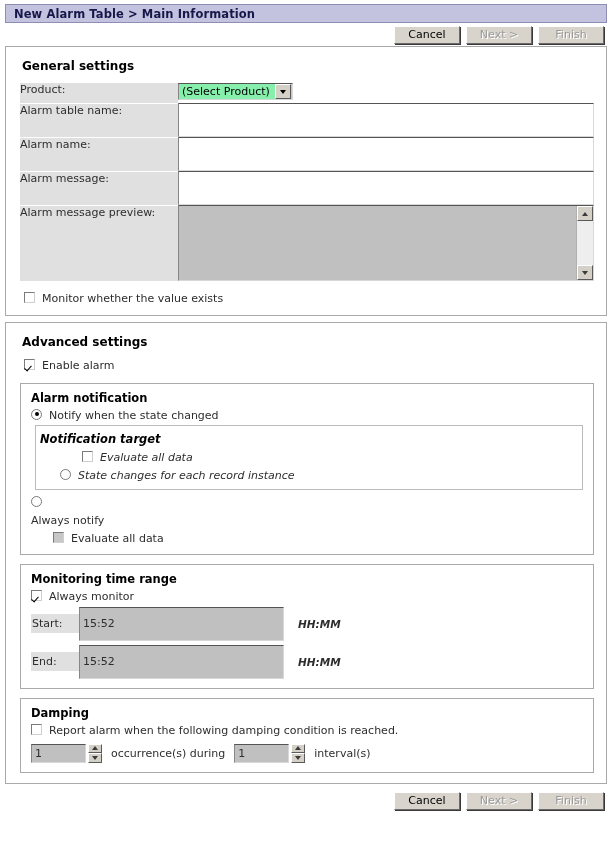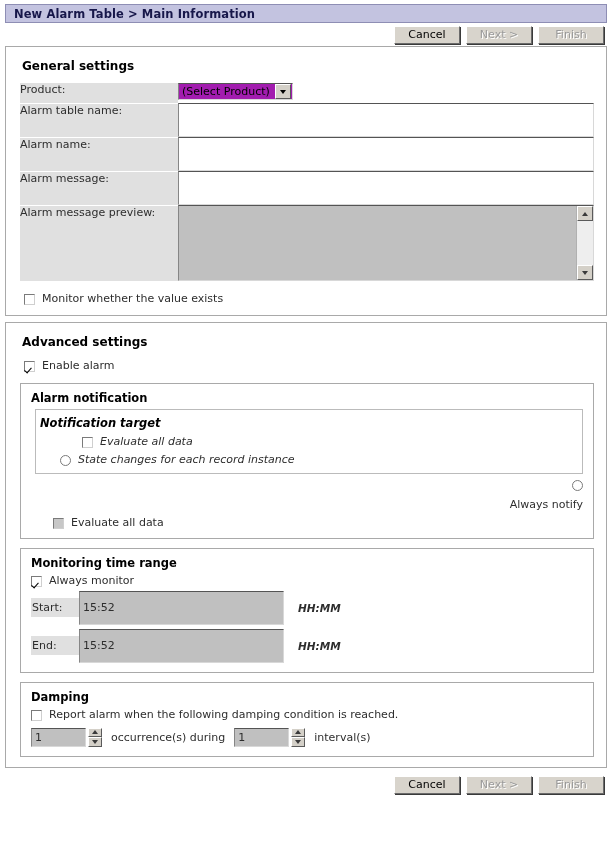--- a/index.html
+++ b/index.html
@@ -124,21 +124,21 @@
     color: #000;
   }
   .txt.disabled {
     background: #c0c0c0;
     color: #2d2d2d;
   }
   .sel {
     display: inline-flex;
     align-items: center;
     height: 17px;
-    background: #a21caf;
+    background: #86efac;
     border-top: 1px solid #545454;
     border-left: 1px solid #868686;
     border-right: 1px solid #d8d8d8;
     border-bottom: 1px solid #d8d8d8;
     box-sizing: border-box;
     padding-left: 3px;
     font-size: 11px;
     color: #000;
     cursor: default;
     user-select: none;
@@ -210,21 +210,21 @@
     width: 0; height: 0;
     border-left: 3px solid transparent;
     border-right: 3px solid transparent;
     border-top: 4px solid #3a3a3a;
   }
   td.lbl-tall { height: 76px; vertical-align: top; }
 
   
   .ctl-row {
     display: flex;
-    align-items: flex-end;
+    align-items: flex-start;
     gap: 7px;
     font-size: 11px;
     color: #2d2d2d;
   }
   .chk {
     width: 11px; height: 11px;
     background: #ffffff;
     border-top: 1px solid #7a7a7a;
     border-left: 1px solid #7a7a7a;
     border-right: 1px solid #cfcfcf;
@@ -421,20 +421,24 @@
   <div class="section-title">Advanced settings</div>
 
   <div class="ctl-row" style="margin:0 0 11px 4px;">
     <span class="chk checked"></span>
     <span>Enable alarm</span>
   </div>
 
   <div class="groupbox">
     <div class="group-title">Alarm notification</div>
 
+    <div class="ctl-row">
+      <span class="rdo checked"></span>
+      <span>Notify when the state changed</span>
+    </div>
 
     <div class="inner-box">
       <div class="group-title">Notification target</div>
       <div class="ctl-row indent2 mt4" style="margin-left:42px;">
         <span class="chk"></span>
         <span>Evaluate all data</span>
       </div>
       <div class="ctl-row indent1 mt4">
         <span class="rdo"></span>
         <span>State changes for each record instance</span>

